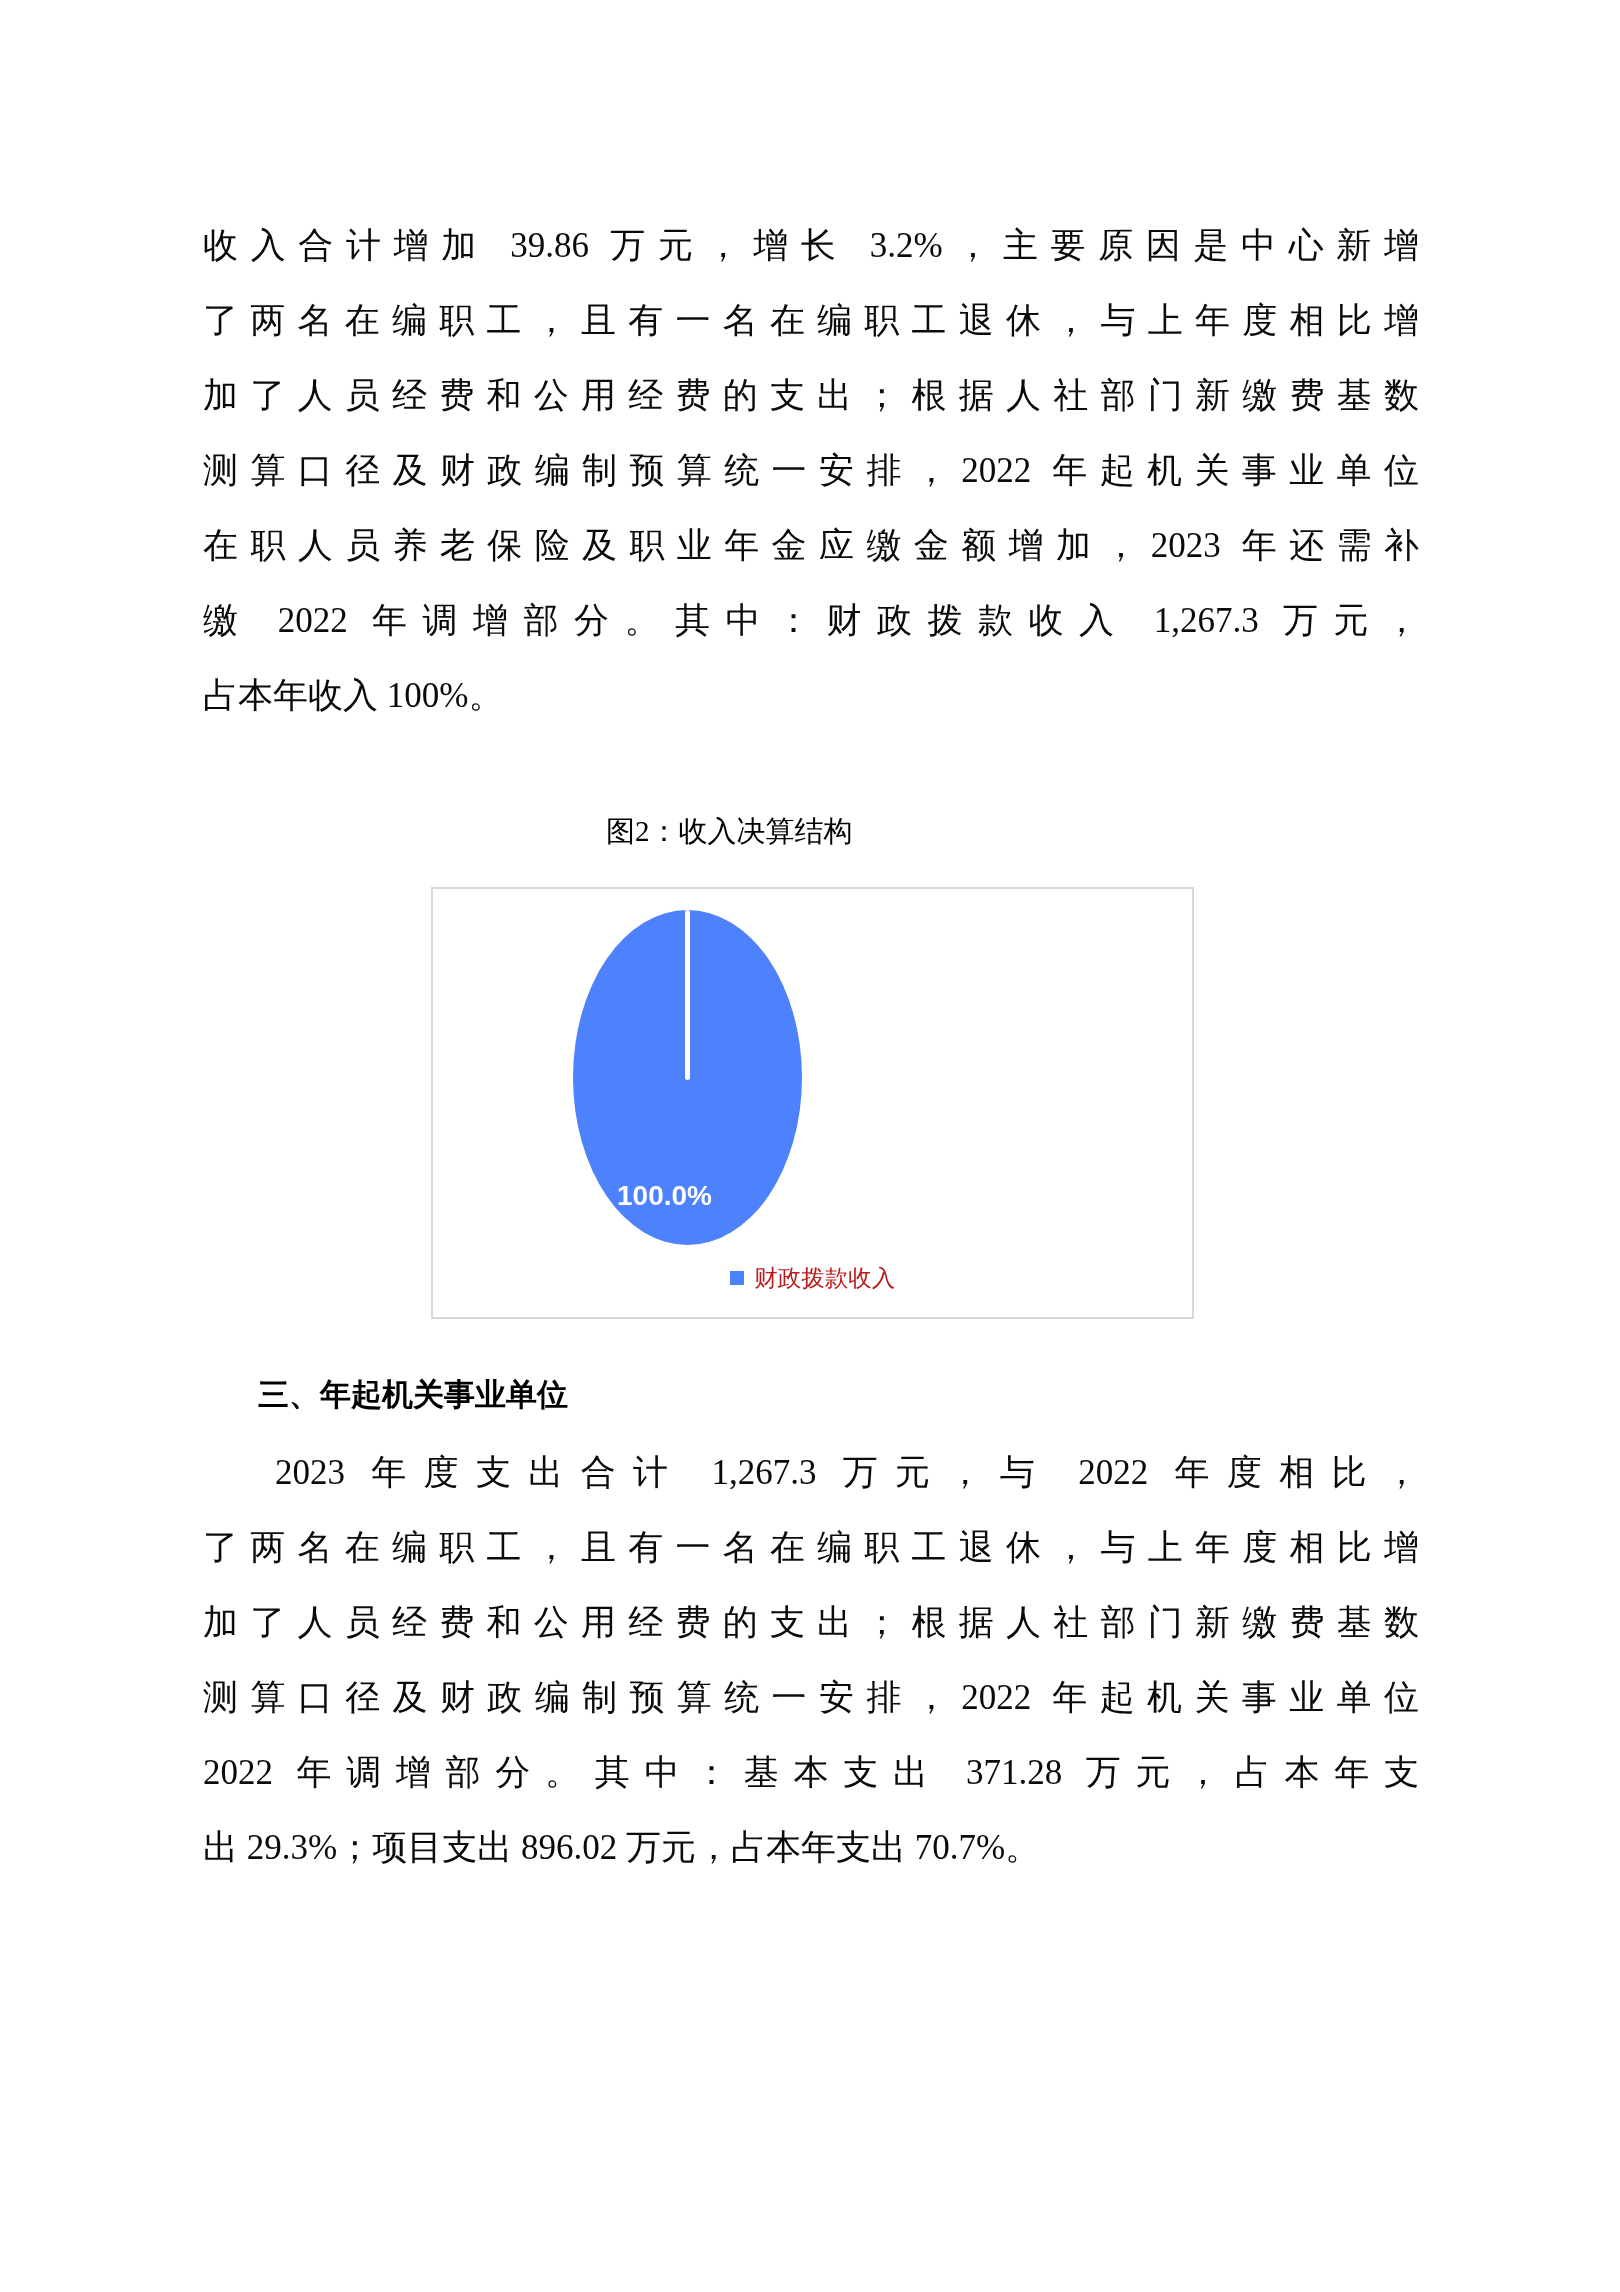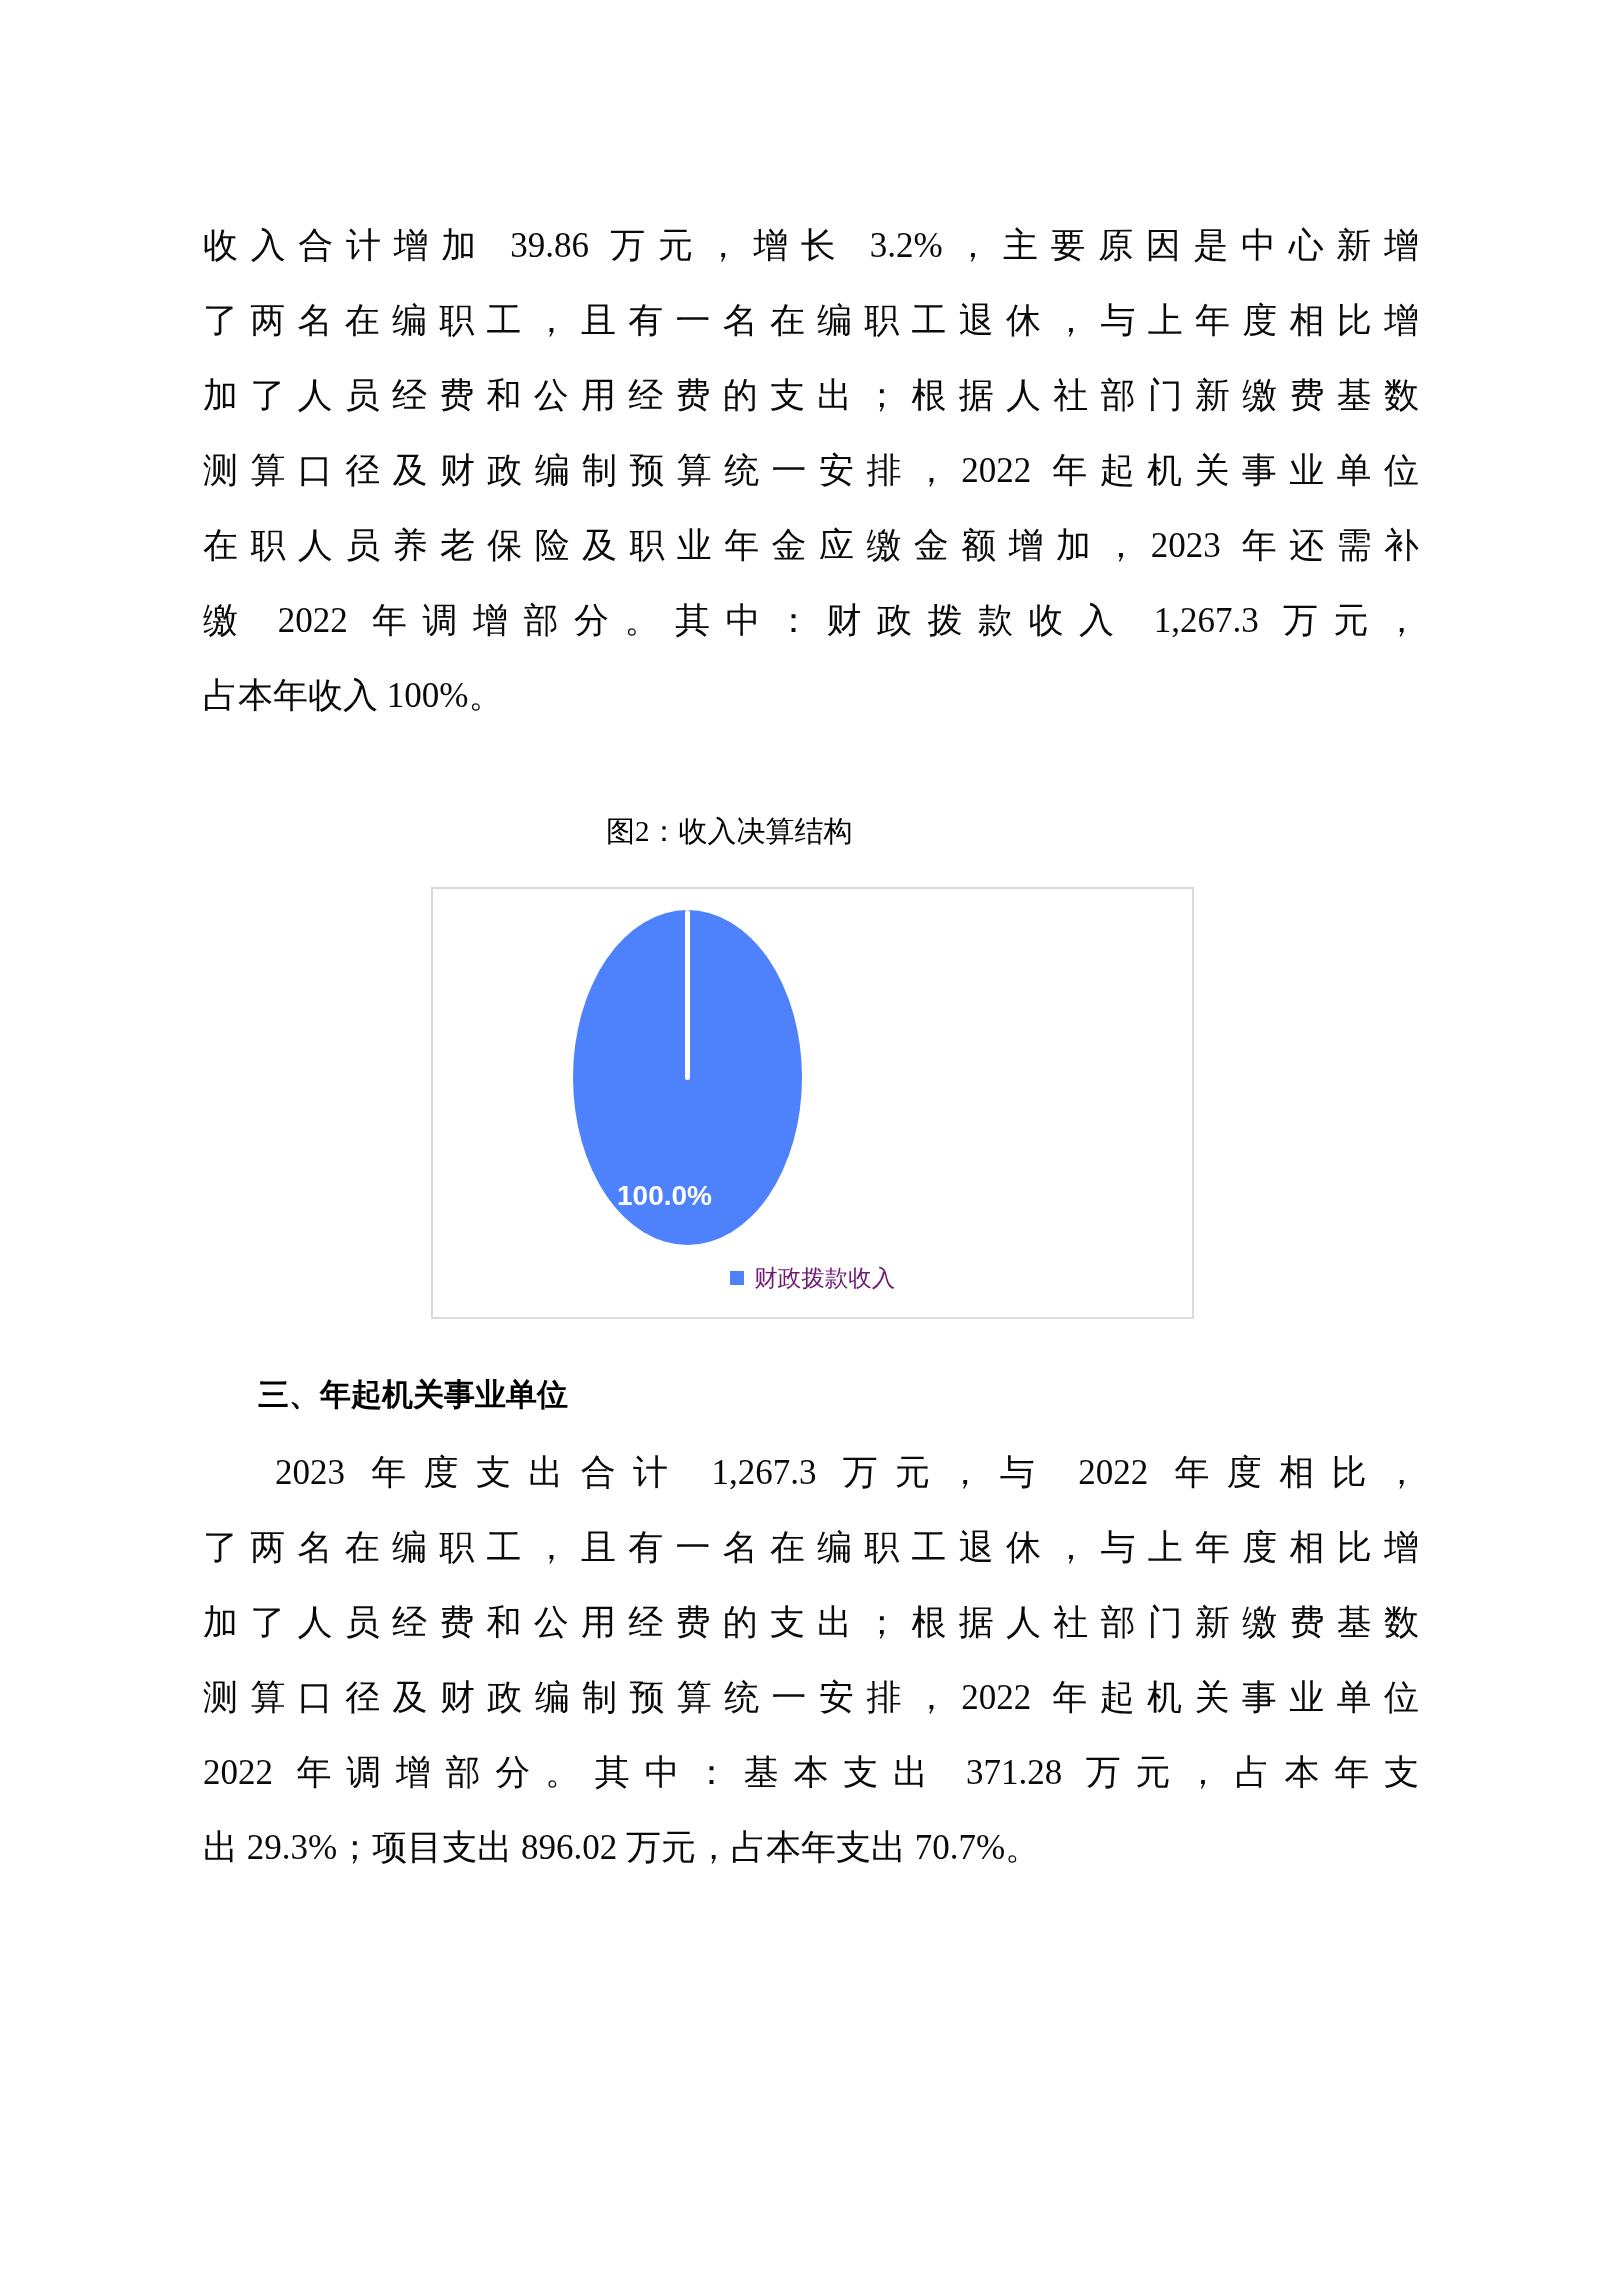--- a/index.html
+++ b/index.html
@@ -81,21 +81,21 @@
     align-items: center;
     gap: 9.8px;
   }
   .legend-swatch {
     width: 14.7px; height: 14.7px;
     background: #447bf7;
   }
   .legend-label {
     font-family: "Liberation Sans", "DejaVu Sans", sans-serif;
     font-size: 23.5px;
-    color: #701a75;
+    color: #b91c1c;
   }
 
   
   .section-heading {
     position: absolute;
     left: 258px; top: 1371px;
     font-family: "Liberation Sans", "DejaVu Sans", sans-serif;
     font-weight: bold;
     font-size: 31px;
     line-height: 47px;

